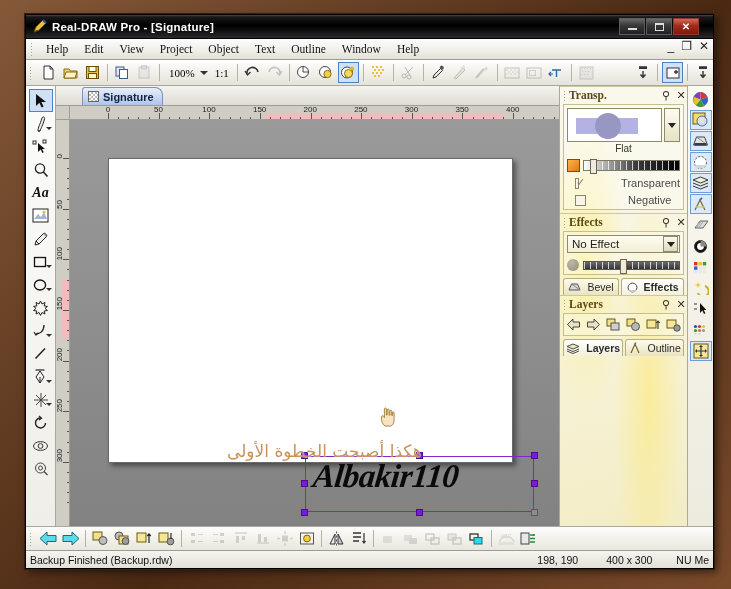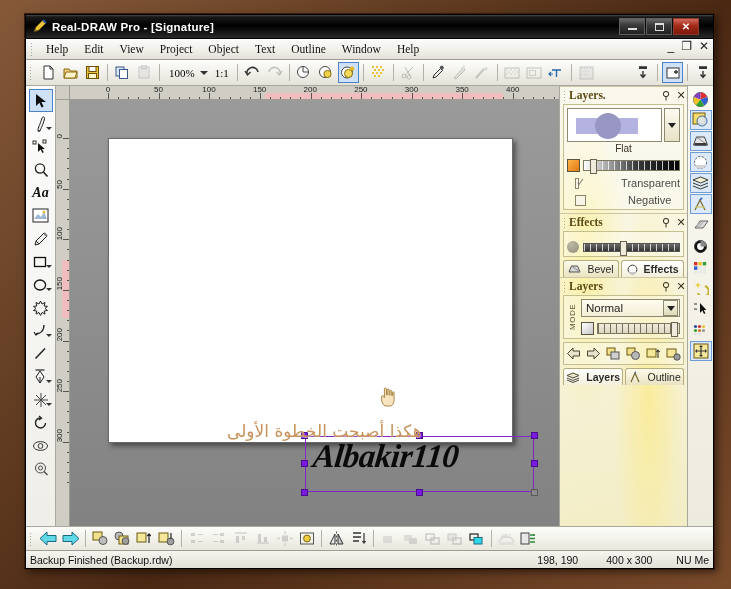--- a/index.html
+++ b/index.html
@@ -677,20 +677,26 @@
           <svg width="16" height="16" viewBox="0 0 16 16">
               <circle cx="7.5" cy="7" r="5" fill="none" stroke="#444"></circle>
               <circle cx="7.5" cy="7" r="2" fill="none" stroke="#444"></circle>
               <path d="M11 10.5 L14.5 14" stroke="#444" stroke-width="1.2"></path>
             </svg>
         </div>
       </div>
 
       <div id="docregion">
 
+        <div id="tabstrip">
+          <div class="doctab">
+            <span class="tabicon"></span>
+            <span>Signature</span>
+          </div>
+        </div>
 
         <div id="rulerrow">
           <div id="corner"></div>
           <div id="hruler">
               <span class="rhl" style="left: 194.938px; top: 7px; height: 7px; width: 237.938px;"></span>
               <span class="rk" style="left: 38px; top: 7px; width: 1px; height: 7px;"></span>
               <span class="rlabel" style="left: 35.7px; top: -1px;">0</span>
               <span class="rk" style="left: 48.125px; top: 11px; width: 1px; height: 3px;"></span>
               <span class="rk" style="left: 58.25px; top: 11px; width: 1px; height: 3px;"></span>
               <span class="rk" style="left: 68.375px; top: 11px; width: 1px; height: 3px;"></span>
@@ -818,21 +824,21 @@
             </div>
           </div>
         </div>
       </div>
 
       <div id="rightpanels">
 
         <div class="panel">
           <div class="panel-hdr">
             <span class="grip2"></span>
-            <span class="panel-title">Layers.</span>
+            <span class="panel-title">Transp.</span>
             <span class="pin">⚲</span>
             <span class="closex">✕</span>
           </div>
           <div class="panel-body">
             <div class="preview-wrap">
               <div class="preview">
                 <span class="prev-bar"></span>
                 <span class="prev-circle"></span>
               </div>
               <div class="dropbtn">
@@ -861,20 +867,26 @@
         </div>
 
         <div class="panel">
           <div class="panel-hdr">
             <span class="grip2"></span>
             <span class="panel-title">Effects</span>
             <span class="pin">⚲</span>
             <span class="closex">✕</span>
           </div>
           <div class="panel-body">
+            <div class="combo">
+              <span class="cv">No Effect</span>
+              <span class="cbtn">
+                  <i class="caret2"></i>
+                </span>
+            </div>
             <div class="efx-row">
               <span class="efx-ball"></span>
               <span class="track2">
                 <span class="ticks"></span>
                 <span class="thumb" style="left:36px;top:-3px"></span>
               </span>
             </div>
           </div>
           <div class="tabrow">
             <div class="ptab">
@@ -893,40 +905,20 @@
             </div>
           </div>
         </div>
 
         <div class="panel">
           <div class="panel-hdr">
             <span class="grip2"></span>
             <span class="panel-title">Layers</span>
             <span class="pin">⚲</span>
             <span class="closex">✕</span>
-          </div>
-          <div class="panel-body">
-            <div class="mode-col">
-              <span class="mode-lbl">MODE</span>
-              <div style="flex:1 1 auto">
-                <div class="combo">
-                  <span class="cv">Normal</span>
-                  <span class="cbtn">
-                      <i class="caret2"></i>
-                    </span>
-                </div>
-                <div class="slider-row">
-                  <span class="swatch" style="background:linear-gradient(135deg,#fff,#c9c9c9)"></span>
-                  <span class="track" style="background:linear-gradient(180deg,#efeadb,#ddd8c2)">
-                    <span class="ticks" style="background-image:repeating-linear-gradient(90deg,rgba(90,84,64,.8) 0 1px,transparent 1px 6px)"></span>
-                    <span class="thumb" style="right:1px"></span>
-                  </span>
-                </div>
-              </div>
-            </div>
           </div>
           <div class="panel-body lyr-btns">
             <span class="ic">
               <svg width="15" height="13" viewBox="0 0 15 13">
                   <path d="M7 1 L1.5 6.5 L7 12 L7 9 L13.5 9 L13.5 4 L7 4 Z" fill="#e6e2cc" stroke="#4a4430"></path>
                 </svg>
             </span>
             <span class="ic">
               <svg width="15" height="13" viewBox="0 0 15 13">
                   <path d="M8 1 L13.5 6.5 L8 12 L8 9 L1.5 9 L1.5 4 L8 4 Z" fill="#e6e2cc" stroke="#4a4430"></path>

